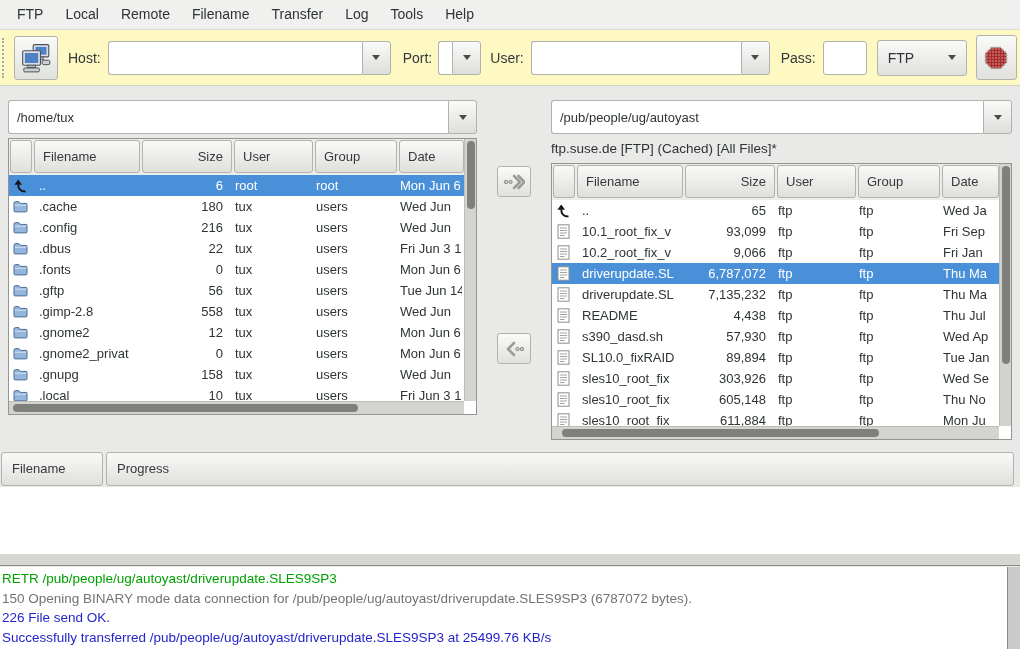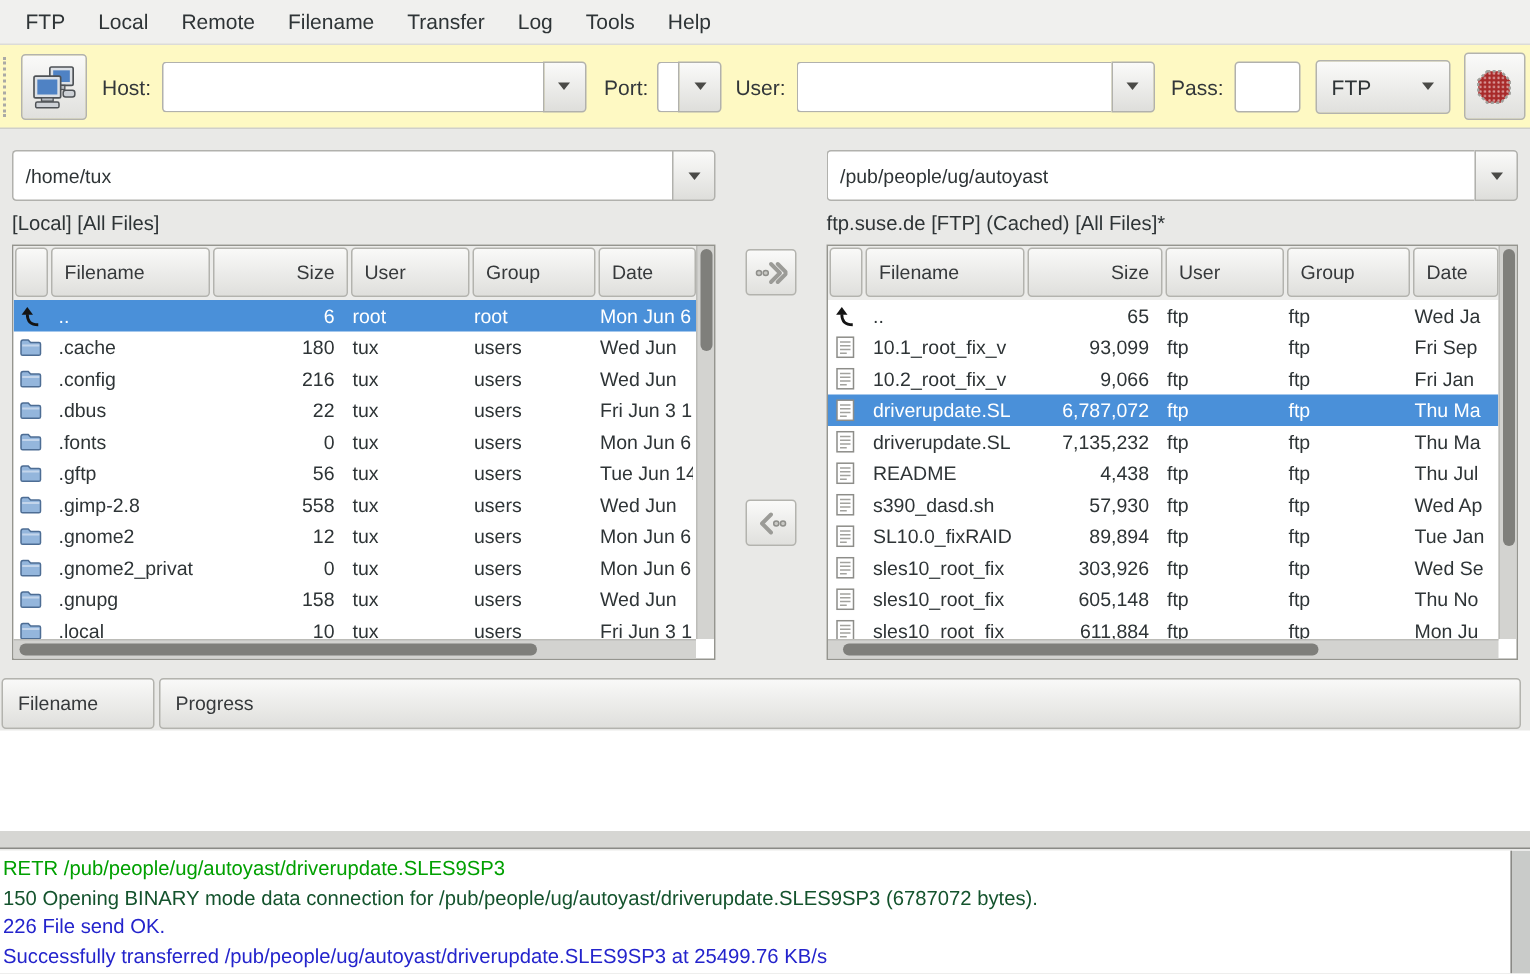--- a/index.html
+++ b/index.html
@@ -167,21 +167,20 @@
   </div>
 </div>
 
 <div class="panel panel-local">
   <div class="combo path-combo">
     <input class="entry" value="/home/tux" style="">
     <div class="drop">
         <span class="tri-down"></span>
       </div>
   </div>
-  <div class="panel-status">[Local] [All Files]</div>
 
   <div class="list-frame">
     <div class="hdr">
       <div class="col-btn c0"></div>
       <div class="col-btn c1">Filename</div>
       <div class="col-btn c2">Size</div>
       <div class="col-btn c3">User</div>
       <div class="col-btn c4">Group</div>
       <div class="col-btn c5">Date</div>
     </div>
@@ -665,21 +664,21 @@
 </div>
 <div class="queue-area"></div>
 
 <div class="splitter"></div>
 
 <div class="log-area">
   <div class="log-text">
 
       <div class="log-line" style="color: rgb(0, 160, 0);">RETR /pub/people/ug/autoyast/driverupdate.SLES9SP3</div>
 
-      <div class="log-line" style="color: #14532d;">150 Opening BINARY mode data connection for /pub/people/ug/autoyast/driverupdate.SLES9SP3 (6787072 bytes).</div>
+      <div class="log-line" style="color: #737373;">150 Opening BINARY mode data connection for /pub/people/ug/autoyast/driverupdate.SLES9SP3 (6787072 bytes).</div>
 
       <div class="log-line" style="color: rgb(36, 36, 204);">226 File send OK.</div>
 
       <div class="log-line" style="color: rgb(36, 36, 204);">Successfully transferred /pub/people/ug/autoyast/driverupdate.SLES9SP3 at 25499.76 KB/s</div>
 
       <div class="log-line" style="color: rgb(36, 36, 204);">Successfully transferred /pub/people/ug/autoyast/driverupdate.SLES9SP3 at 25499.76 KB/s</div>
     </div>
   <div class="log-vscroll"></div>
 </div>
 

